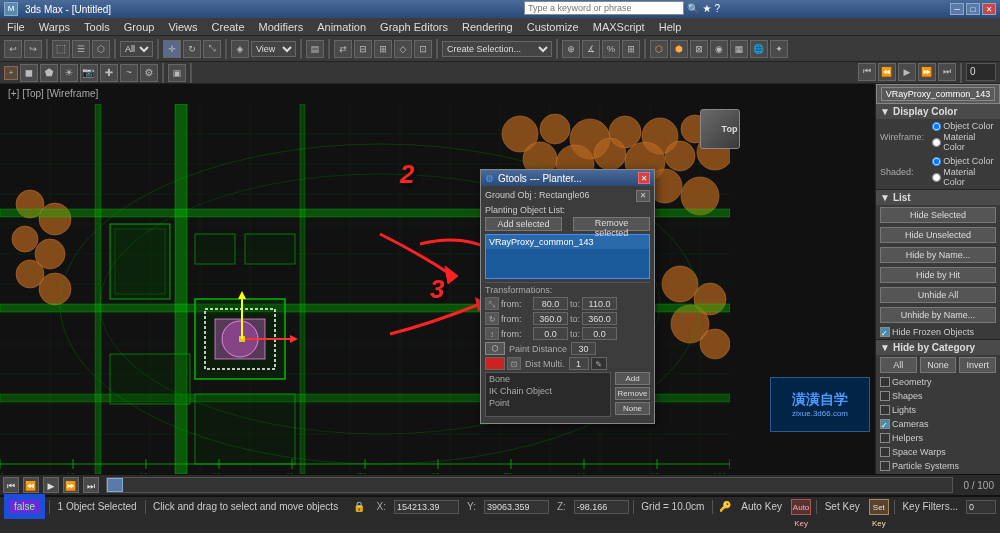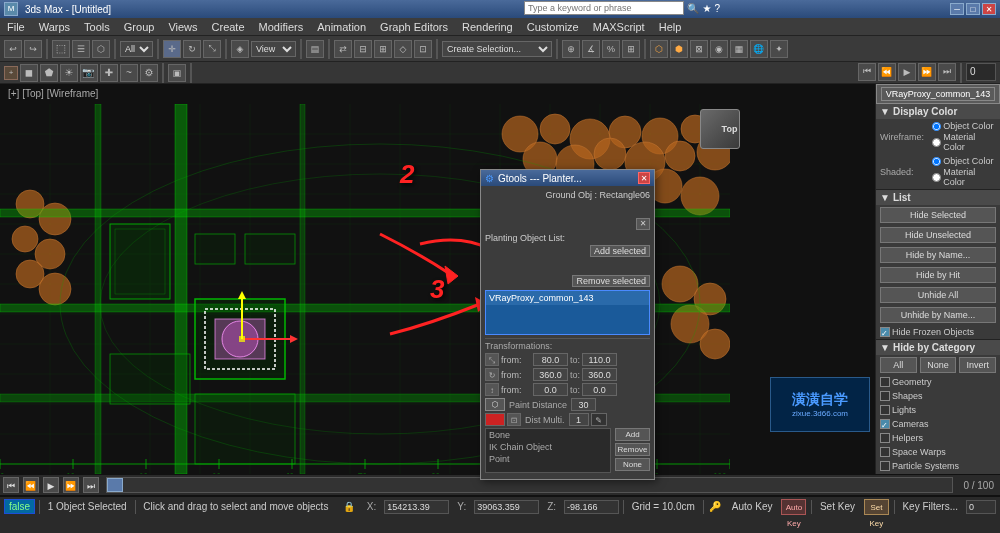--- a/index.html
+++ b/index.html
@@ -189,21 +189,21 @@
       background: #cc4444;
       border: 1px solid #ff6666;
       color: white;
       font-size: 8px;
       text-align: center;
       line-height: 12px;
       cursor: pointer;
     }
     .gtools-body { padding: 4px; }
     .gtools-label { color: #ccc; font-size: 9px; margin-bottom: 2px; }
-    .gtools-row { display: flex; align-items: flex-end; gap: 18px; margin-bottom: 3px; flex-direction: column; }
+    .gtools-row { display: flex; align-items: flex-start; gap: 11px; margin-bottom: 3px; }
     .gtools-btn {
       height: 14px;
       background: #555;
       border: 1px solid #777;
       color: #ddd;
       font-size: 9px;
       cursor: pointer;
       padding: 0 3px;
     }
     .gtools-listbox {
@@ -901,21 +901,21 @@
   <div class="anim-btn">⏭</div>
   <div id="timeline" style="flex:1;height:16px;background:#333;border:1px solid #555;position:relative;margin:0 4px;">
     <div class="timeline-thumb"></div>
   </div>
   <span id="frame-counter">
     <span>0</span> / <span>100</span>
   </span>
 </div>
 
 <div id="statusbar">
-  <span class="status-item" style="color:#88ff88;background:#0369a1;padding:1px 4px;border:1px solid #1d4ed8;font-size:10px;">false</span>
+  <span class="status-item" style="color:#88ff88;background:#6d28d9;padding:1px 4px;border:6px solid #1d4ed8;font-size:10px;">false</span>
   <div class="status-divider"></div>
   <span class="status-item">1 Object Selected</span>
   <div class="status-divider"></div>
   <span class="status-item">Click and drag to select and move objects</span>
   <div style="flex:1;"></div>
 
   <span style="color:#aaa;font-size:10px;cursor:pointer;margin:0 3px;">🔒</span>
   <span class="status-item" style="color:#aaa;">X:</span>
   <input class="status-input-small" style="width: 65px;" value="154213.39">
   <span class="status-item" style="color:#aaa;">Y:</span>

